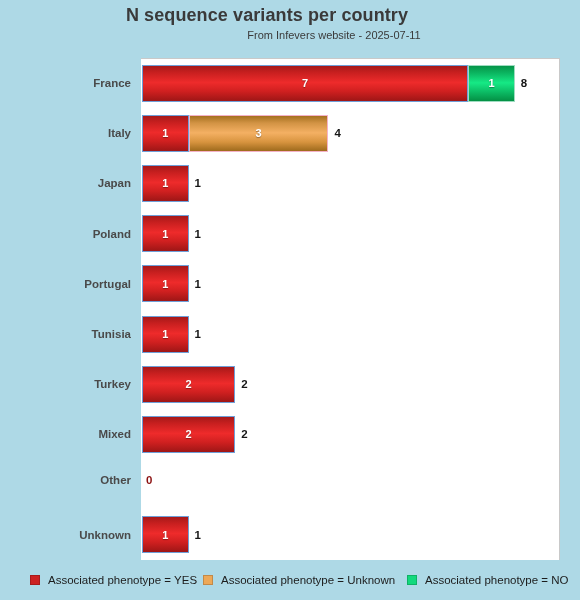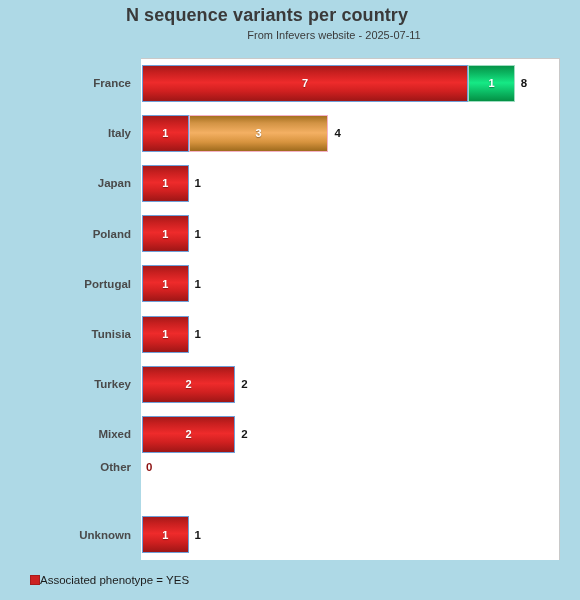--- a/index.html
+++ b/index.html
@@ -128,20 +128,21 @@
     position: absolute;
     left: 0;
     top: 570px;
     width: 580px;
     height: 22px;
   }
   .legend-item {
     position: absolute;
     display: flex;
     align-items: center;
+    gap: 8px;
     font-size: 11.5px;
     color: #1c1c1c;
   }
   .swatch {
     width: 10px;
     height: 10px;
     border: 1px solid rgba(0,0,0,0.18);
     box-sizing: border-box;
   }
 </style>
@@ -206,33 +207,41 @@
         </div>
         <div class="total-label" style="left: 241.2px;">2</div>
       </div>
       <div class="row" style="top: 351.4px;">
         <div class="cat-label">Mixed</div>
         <div class="bar-track" style="width: 93.2px;">
           <div class="seg yes" style="width: 93.2px;">2</div>
         </div>
         <div class="total-label" style="left: 241.2px;">2</div>
       </div>
-      <div class="row" style="top: 384px;">
+      <div class="row" style="top: 397px;">
         <div class="cat-label">Other</div>
         <div class="zero-label" style="left: 146px;">0</div>
       </div>
       <div class="row" style="top: 451.8px;">
         <div class="cat-label">Unknown</div>
         <div class="bar-track" style="width: 46.6px;">
           <div class="seg yes" style="width: 46.6px;">1</div>
         </div>
         <div class="total-label" style="left: 194.6px;">1</div>
       </div>
     </div>
 
   <div class="legend" id="legend">
       <div class="legend-item" style="left: 30px; top: 4px;">
         <span class="swatch" style="background: rgb(204, 34, 34);"></span>
         <span>Associated phenotype = YES</span>
       </div>
+      <div class="legend-item" style="left: 203px; top: 4px;">
+        <span class="swatch" style="background: rgb(237, 168, 87);"></span>
+        <span>Associated phenotype = Unknown</span>
+      </div>
+      <div class="legend-item" style="left: 407px; top: 4px;">
+        <span class="swatch" style="background: rgb(18, 217, 125);"></span>
+        <span>Associated phenotype = NO</span>
+      </div>
     </div>
 
 </div>
 
 </body></html>

